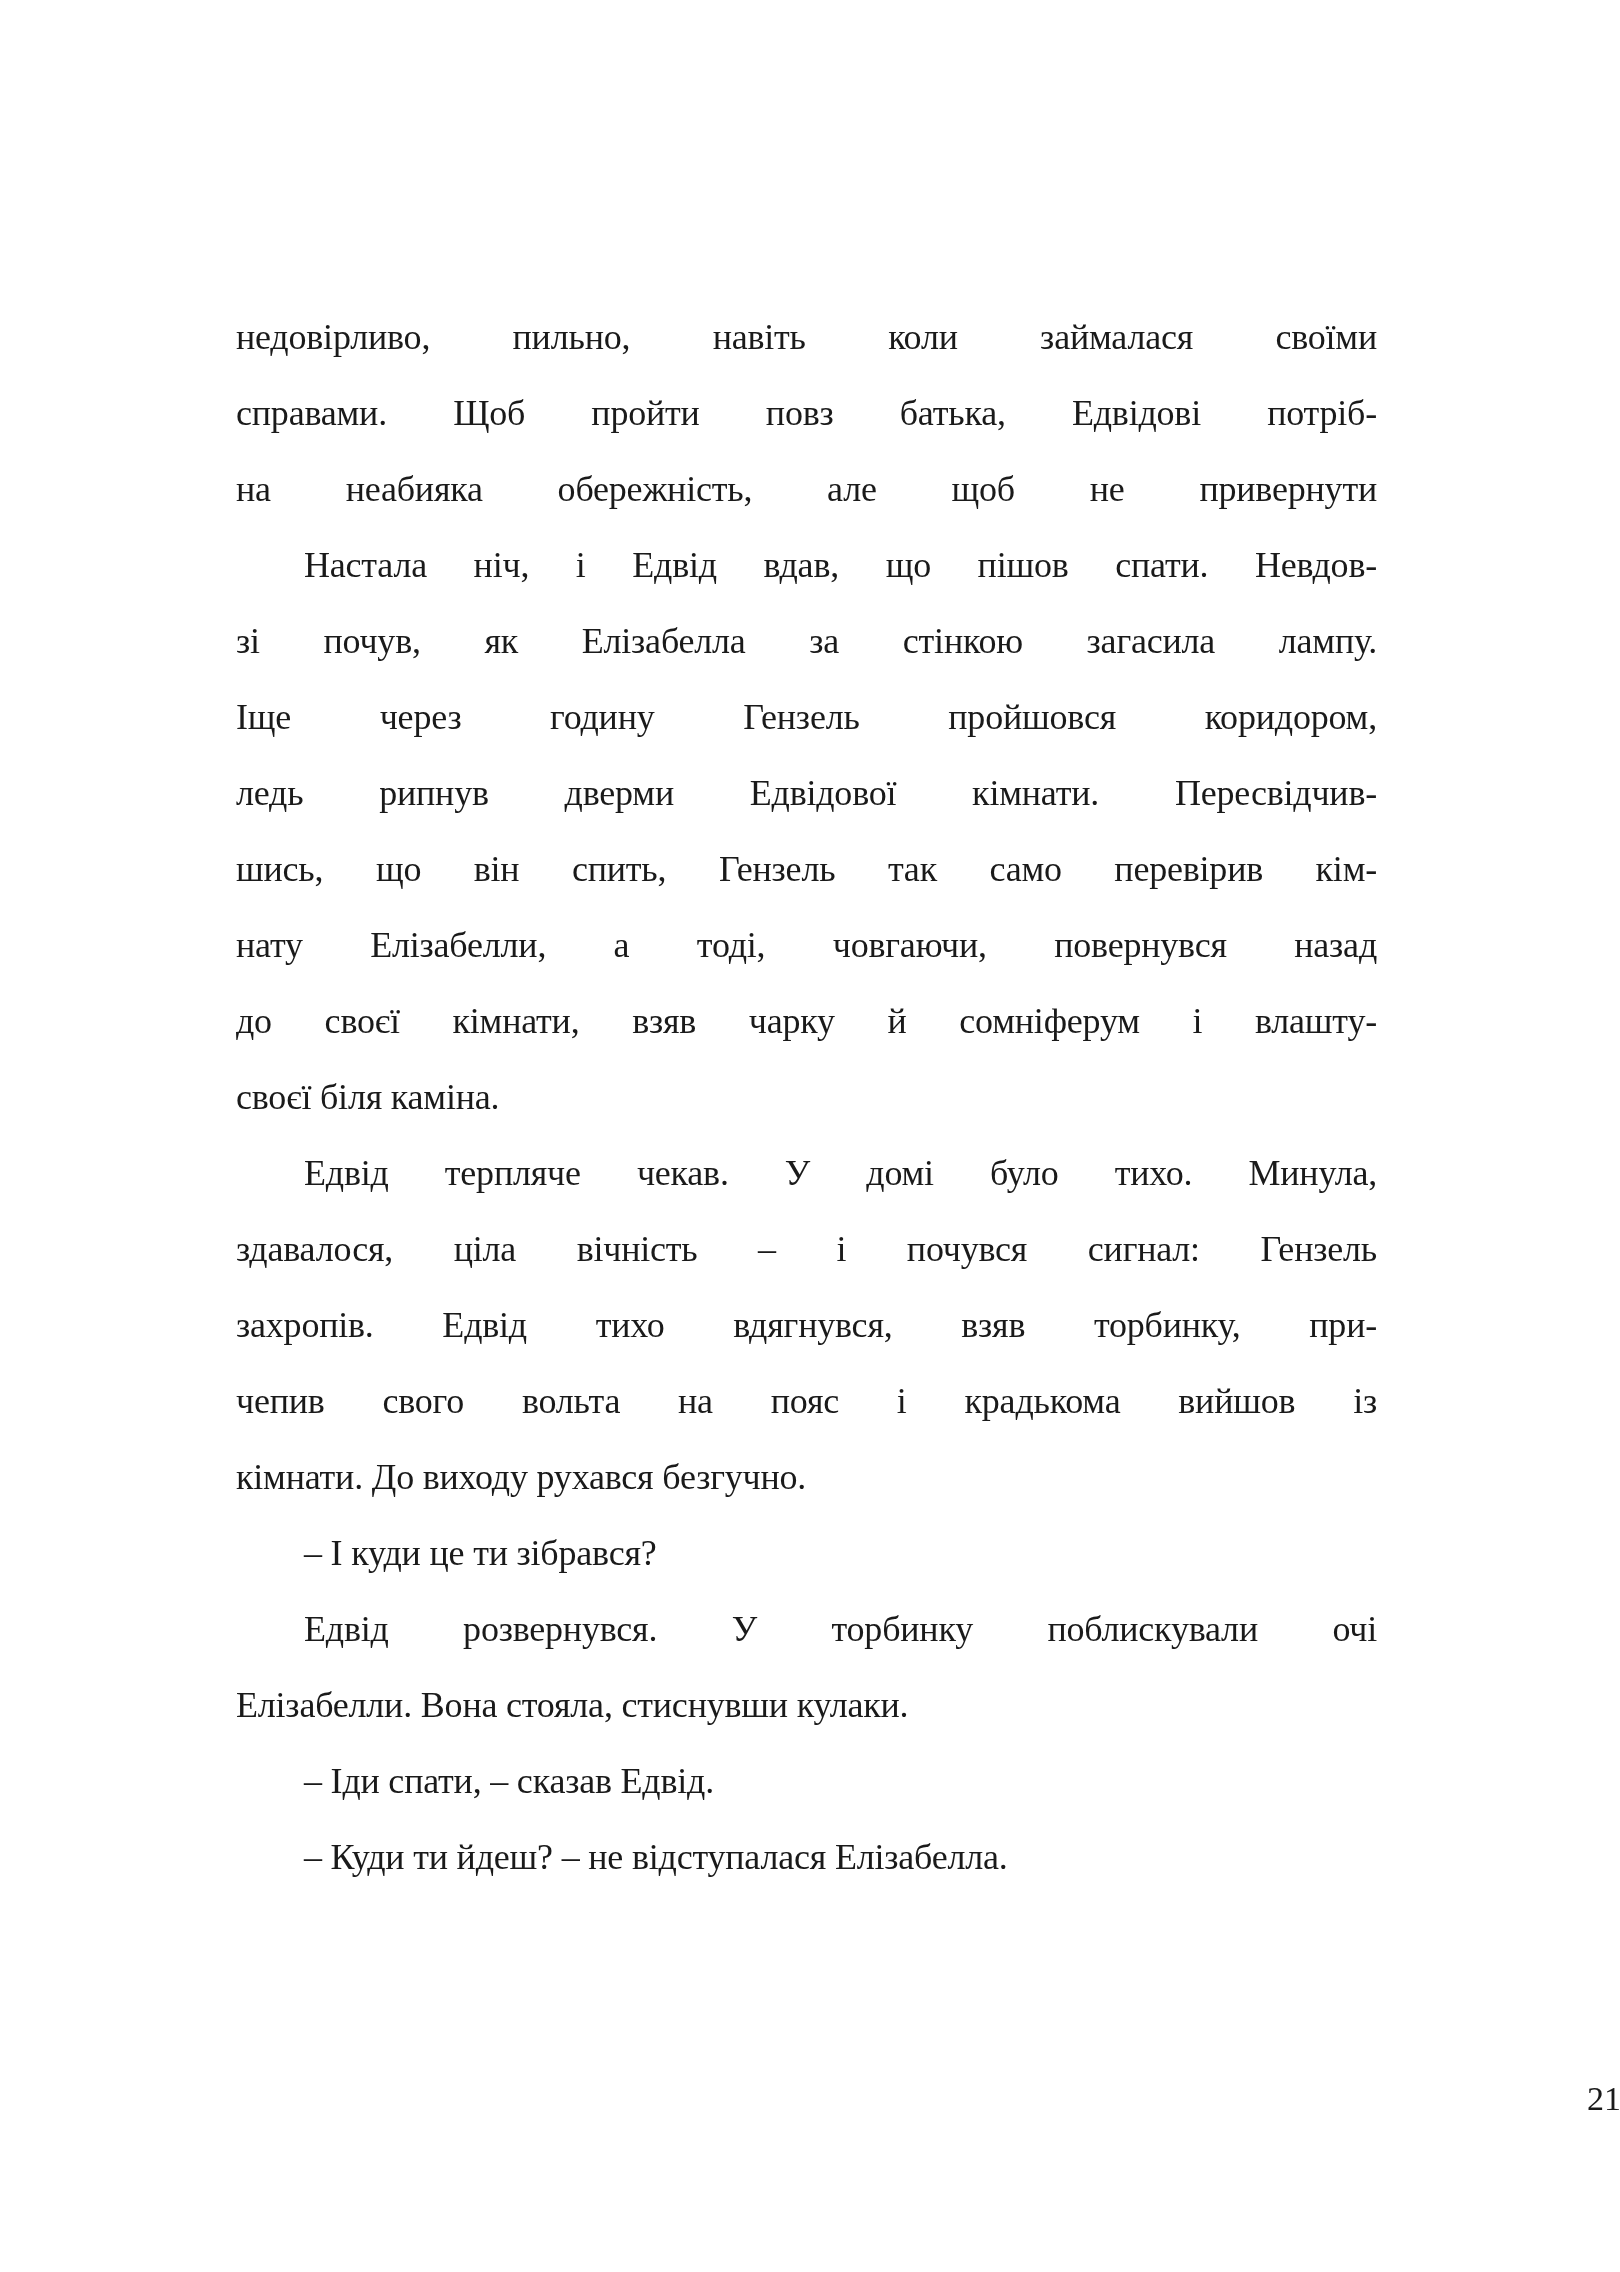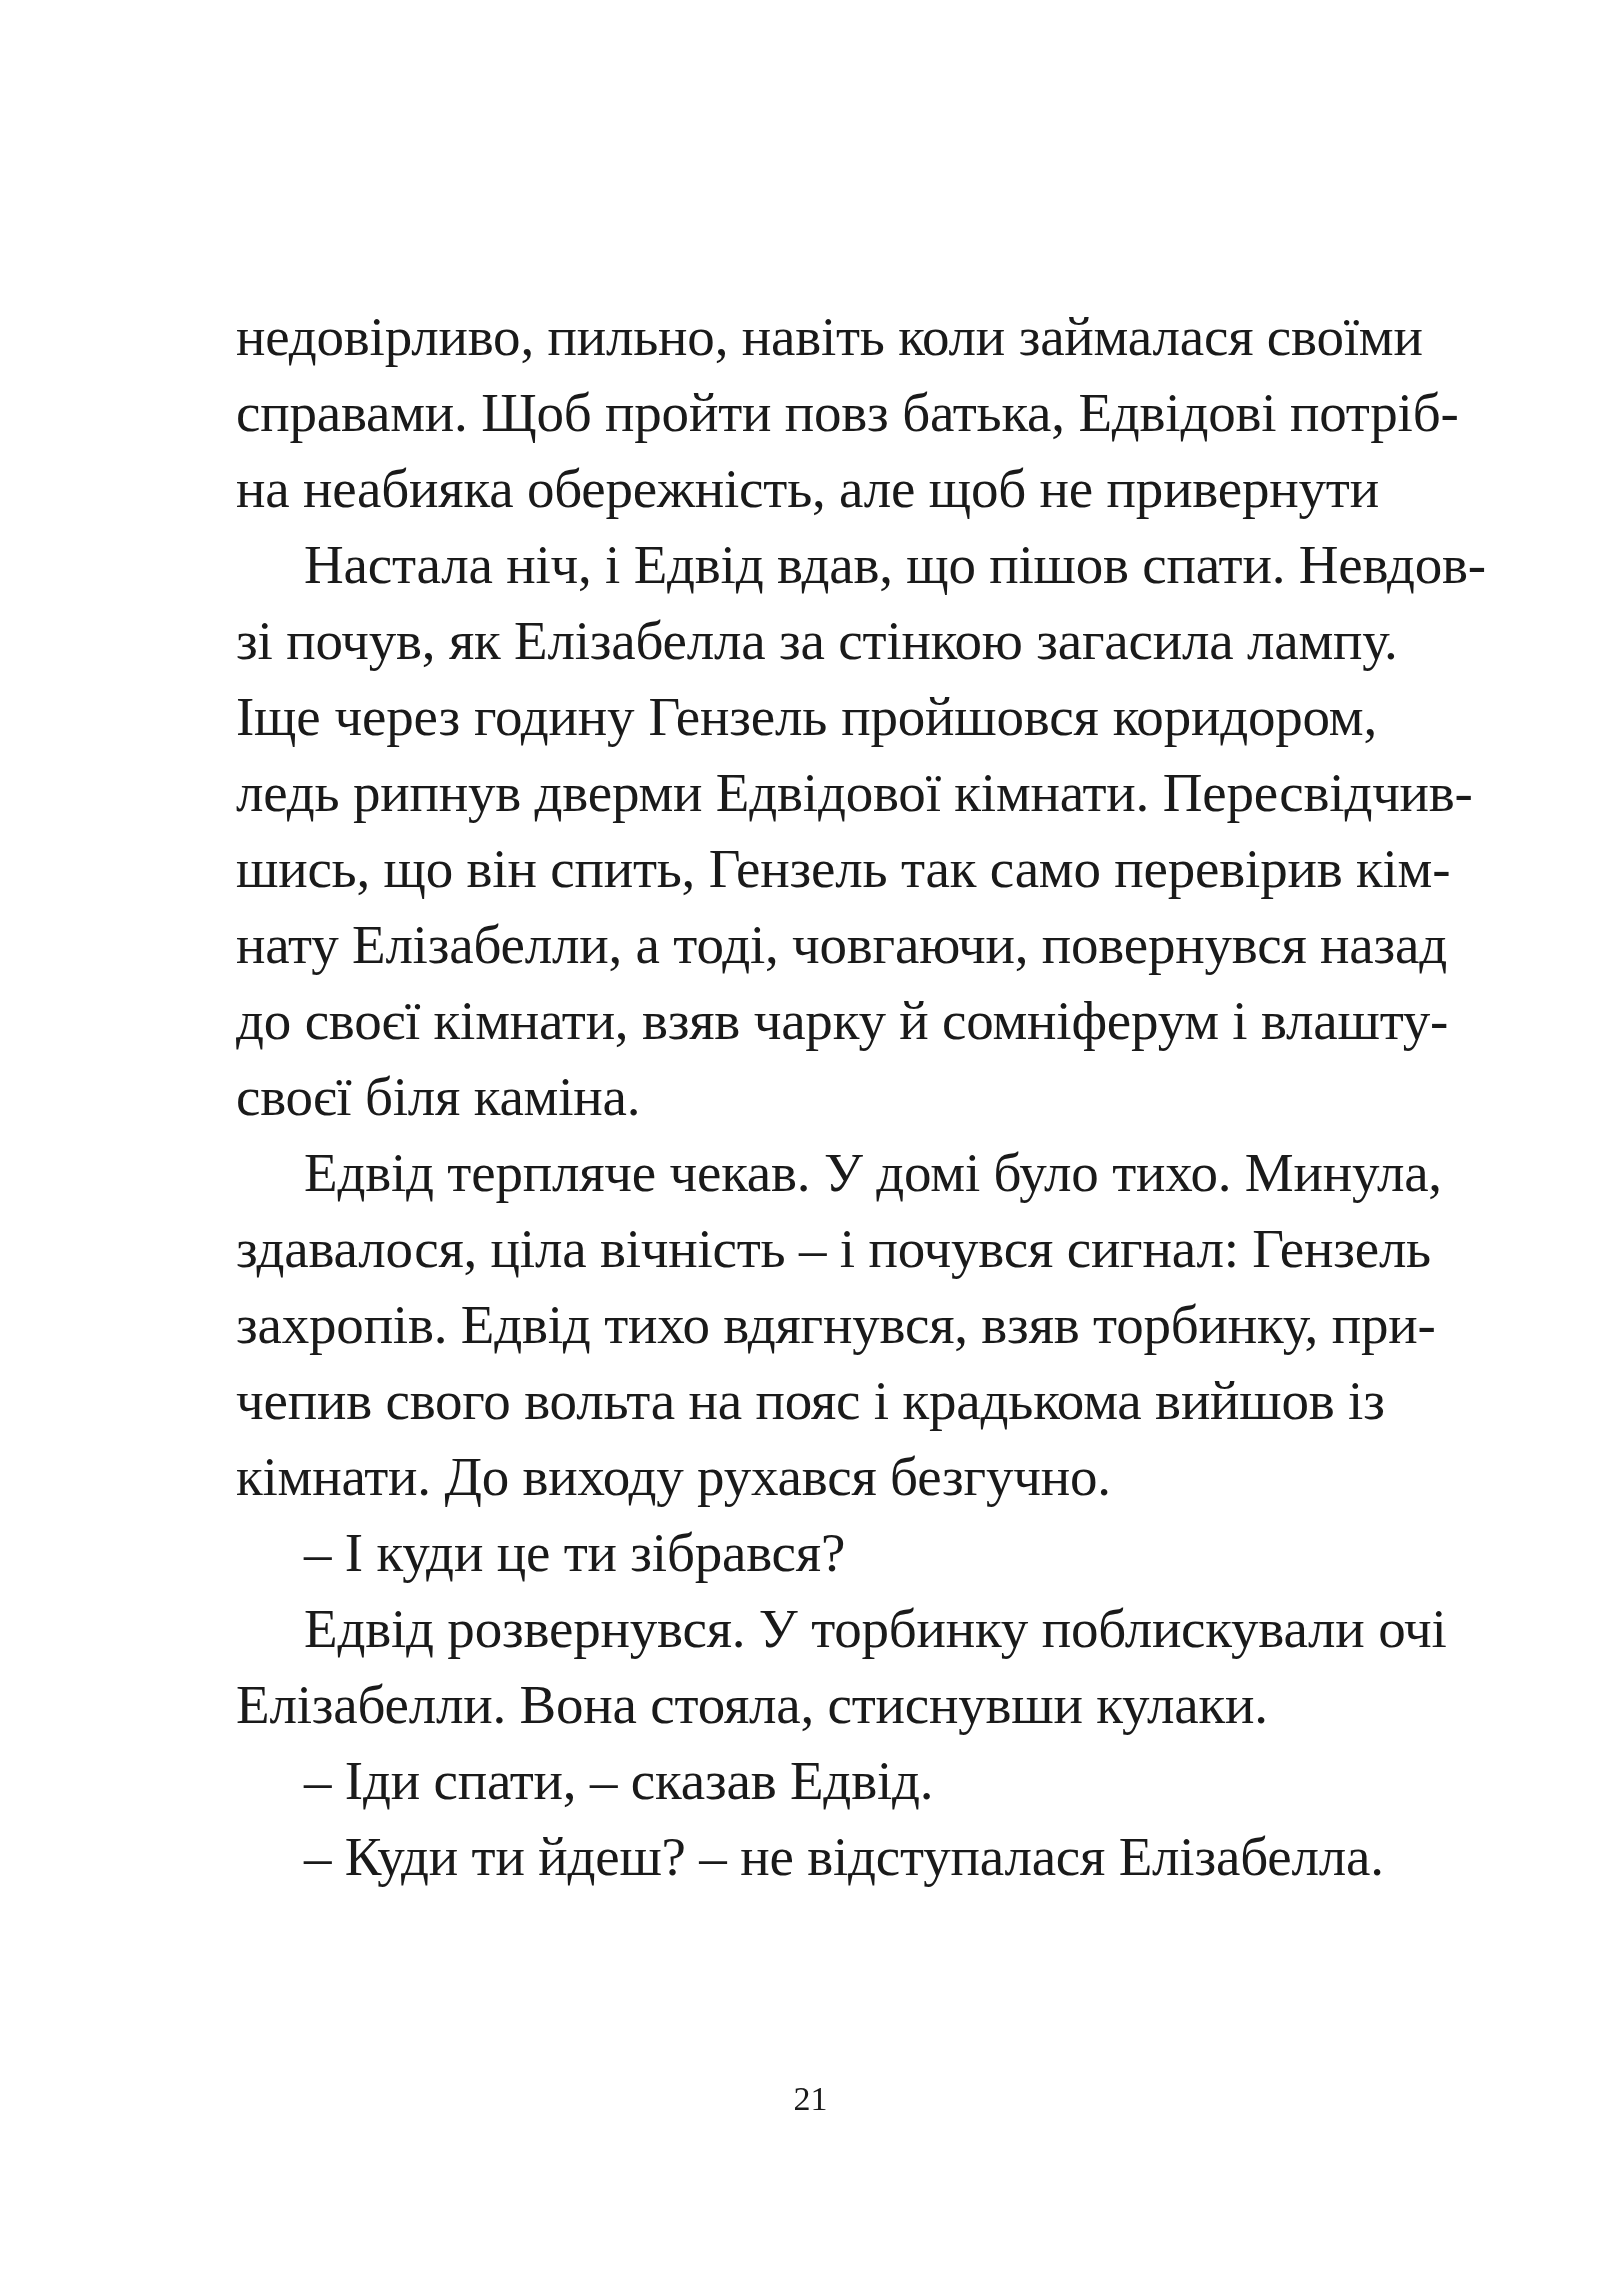--- a/index.html
+++ b/index.html
@@ -13,21 +13,21 @@
       position: relative;
       overflow: hidden;
       font-family: "Liberation Serif", "DejaVu Serif", serif;
       color: #1a1a1a;
     }
     .page-text {
       position: absolute;
       left: 236px;
       top: 299px;
       width: 1141px;
-      font-size: 55px;
+      font-size: 36px;
       line-height: 76px;
       text-align: justify;
       hyphens: manual;
       letter-spacing: -0.2px;
     }
     .line {
       display: block;
       text-align: justify;
       text-align-last: justify;
       white-space: nowrap;
@@ -37,21 +37,21 @@
       text-align-last: left;
     }
     .line.indent {
       padding-left: 68px;
     }
     .page-number {
       position: absolute;
       left: 0;
       width: 1621px;
       top: 2078px;
-      text-align: center;
+      text-align: right;
       font-size: 34px;
       line-height: 42px;
       color: #1a1a1a;
     }
   </style>
 </head>
 <body>
 
 <div class="page-text">
 

